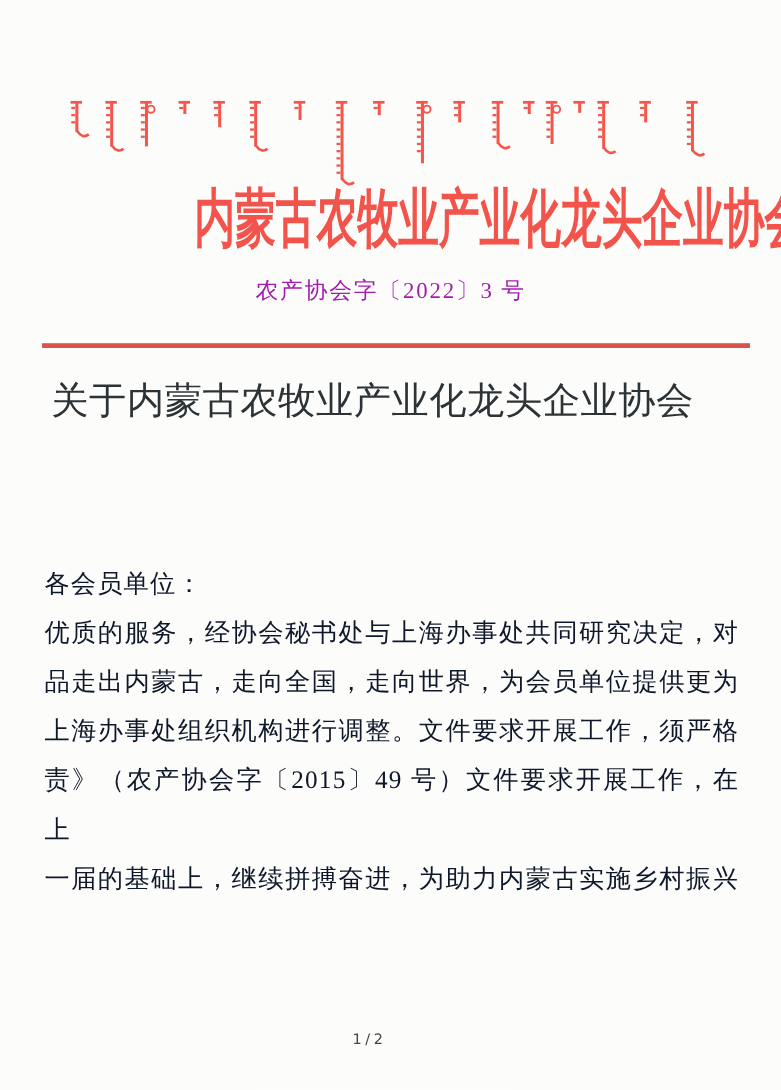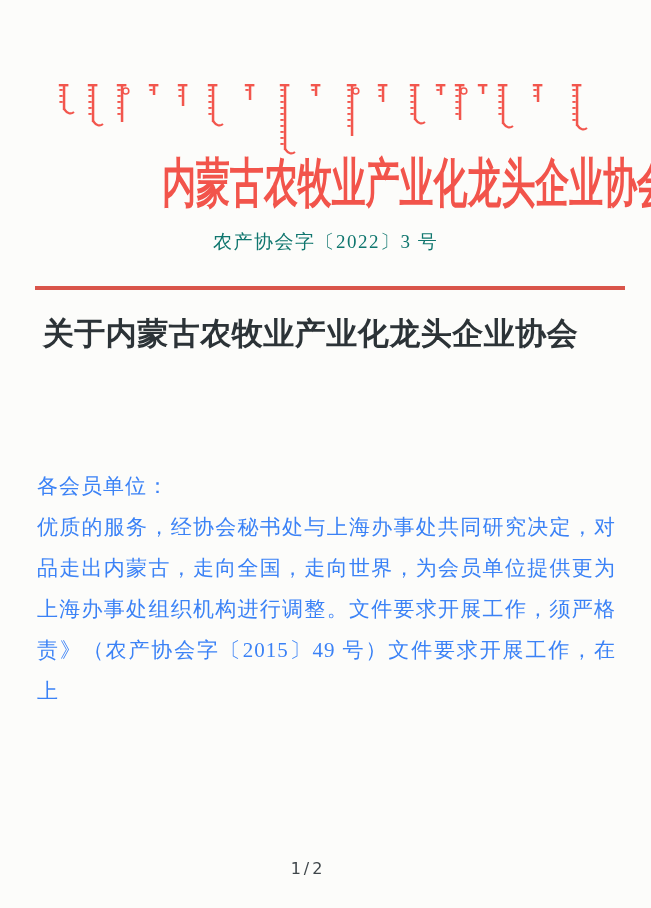--- a/index.html
+++ b/index.html
@@ -33,34 +33,34 @@
     transform-origin: center;
     color: #f2544b;
   }
   .doc-number {
     position: absolute;
     top: 229px; left: 0;
     width: 651px;
     text-align: center;
     font-size: 19px;
     letter-spacing: 1.5px;
-    color: #0f766e;
+    color: #a21caf;
   }
   .red-rule {
     position: absolute;
     top: 286px; left: 35px;
     width: 590px; height: 4px;
     background: #d9544a;
   }
   .notice-title {
     position: absolute;
     top: 306px; left: 0;
     width: 621px;
     text-align: center;
-    font-weight: bold;
+    font-weight: normal;
     font-size: 31px;
     line-height: 56px;
     color: #2c3337;
     letter-spacing: 0.5px;
   }
   .body-text {
     position: absolute;
     top: 466px; left: 37px;
     width: 579px;
     font-size: 21px;
@@ -72,21 +72,21 @@
     text-align: justify;
     text-align-last: justify;
   }
   .body-text .line.indent { text-indent: 42px; }
   .page-footer {
     position: absolute;
     top: 859px; left: 0;
     width: 616px;
     text-align: center;
     font-family: "DejaVu Sans", sans-serif;
-    font-size: 16px;
+    font-size: 12px;
     letter-spacing: 3px;
     color: #3f464a;
   }
 </style>
 </head>
 <body>
 
 <div class="page">
 
   <div class="mongolian">
@@ -247,23 +247,24 @@
   </div>
 
   <div class="doc-number">农产协会字〔2022〕3 号</div>
 
   <div class="red-rule" style="background: rgb(217, 84, 74);"></div>
 
   <div class="notice-title" style="color: rgb(44, 51, 55);">
     <div>关于内蒙古农牧业产业化龙头企业协会</div>
   </div>
 
-  <div class="body-text" style="color: #3b82f6;">
+  <div class="body-text" style="color: #0f172a;">
       <div class="line">各会员单位：</div>
       <div class="line justify">优质的服务，经协会秘书处与上海办事处共同研究决定，对</div>
       <div class="line justify">品走出内蒙古，走向全国，走向世界，为会员单位提供更为</div>
       <div class="line justify">上海办事处组织机构进行调整。文件要求开展工作，须严格</div>
       <div class="line justify">责》（农产协会字〔2015〕49 号）文件要求开展工作，在上</div>
+      <div class="line justify">一届的基础上，继续拼搏奋进，为助力内蒙古实施乡村振兴</div>
     </div>
 
   <div class="page-footer">1/2</div>
 
 </div>
 
 </body></html>

